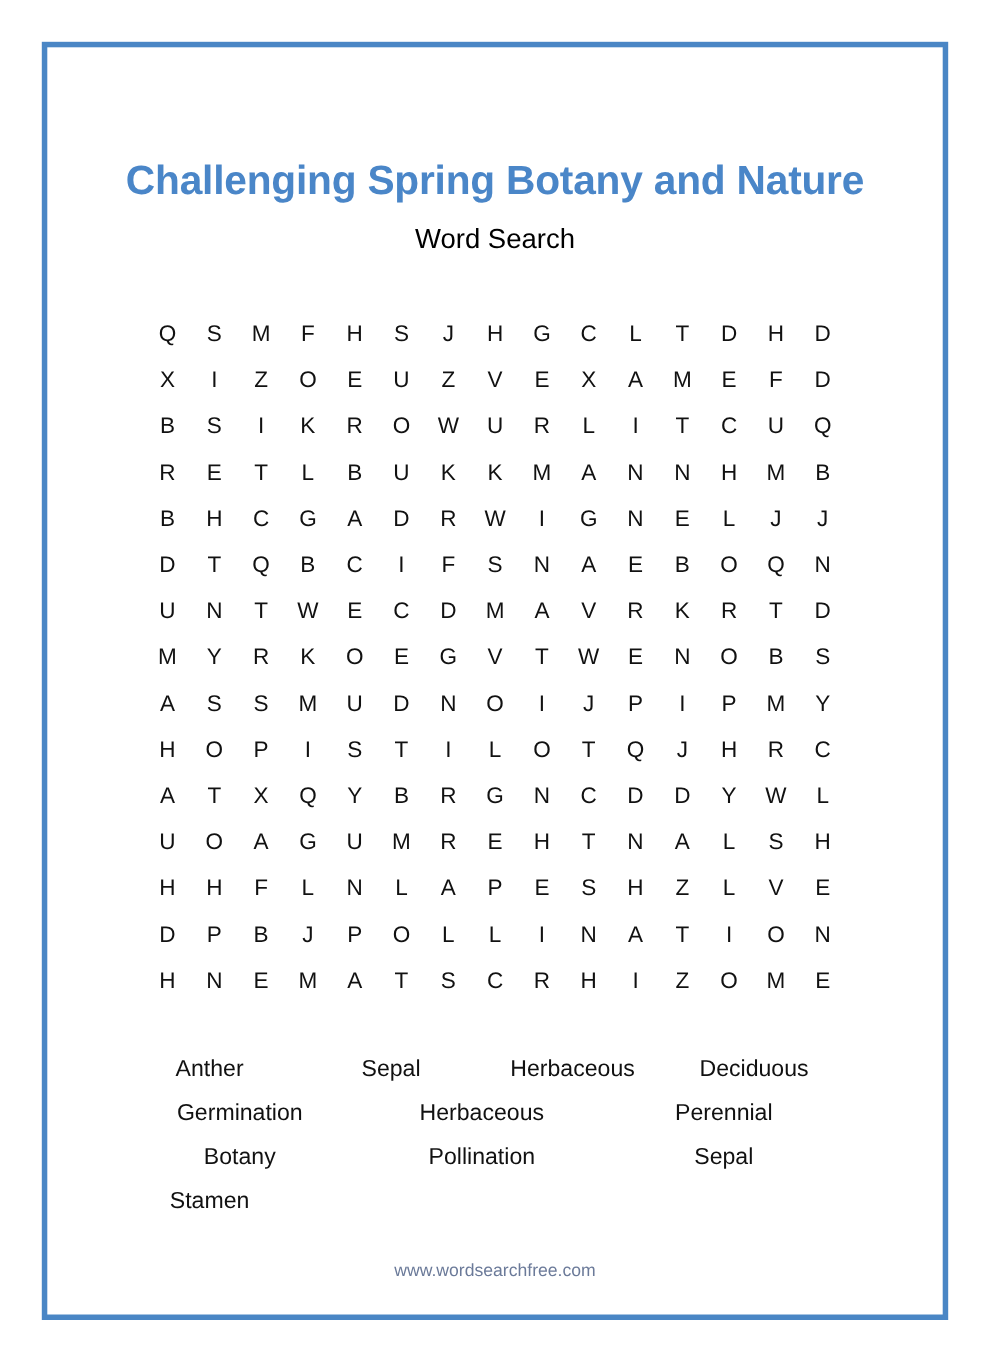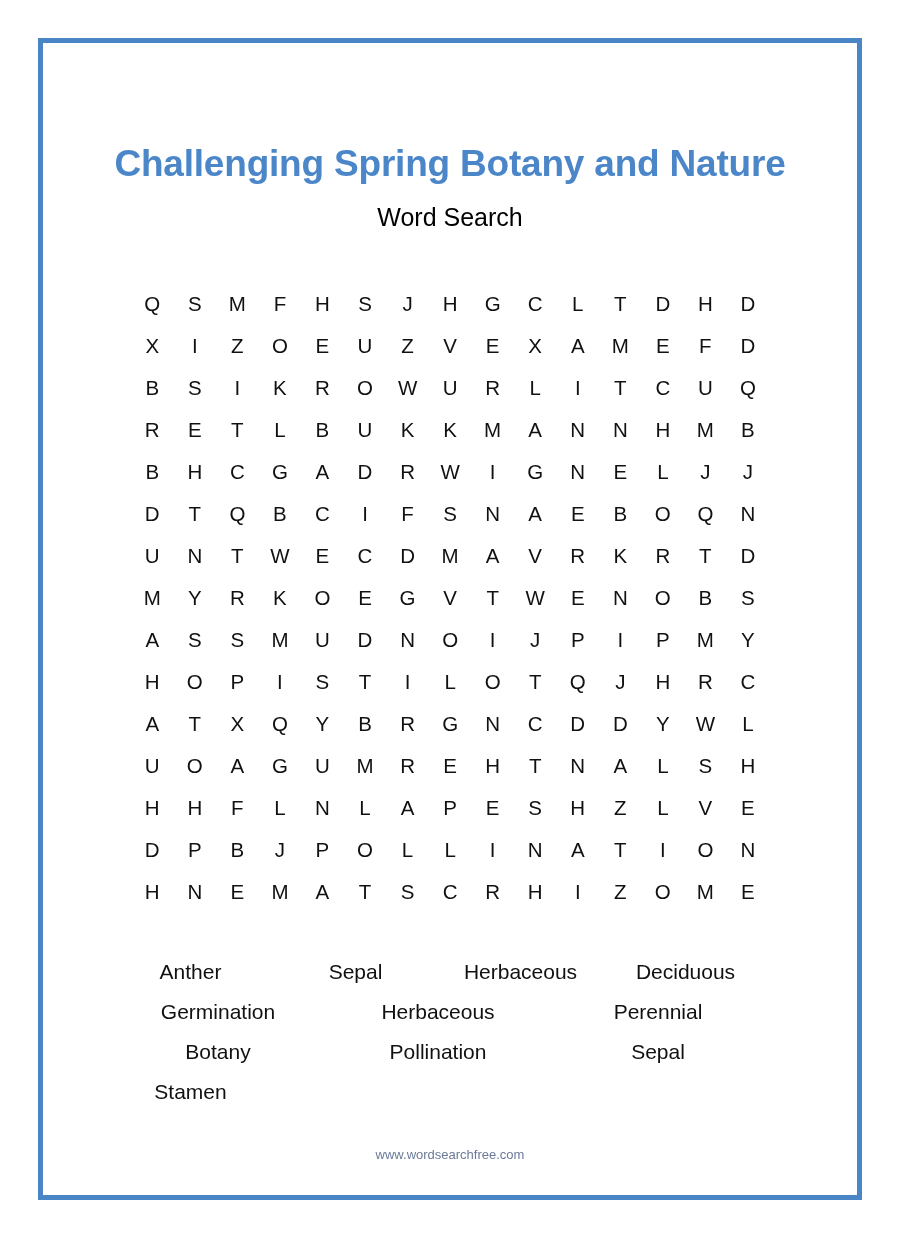--- a/index.html
+++ b/index.html
@@ -103,21 +103,21 @@
     visibility: hidden;
   }
 
   
   #footer {
     position: absolute;
     left: 0;
     top: 1147px;
     width: 900px;
     text-align: center;
-    font-size: 13px;
+    font-size: 16px;
     color: #6b7a99;
   }
 </style>
 </head>
 <body>
 
 <div id="page">
 
   <div id="page-border"></div>
 

